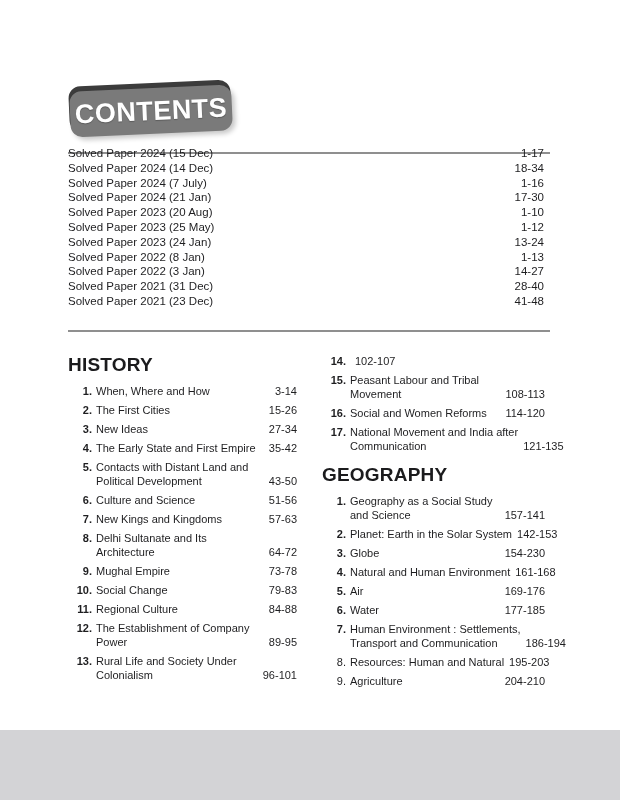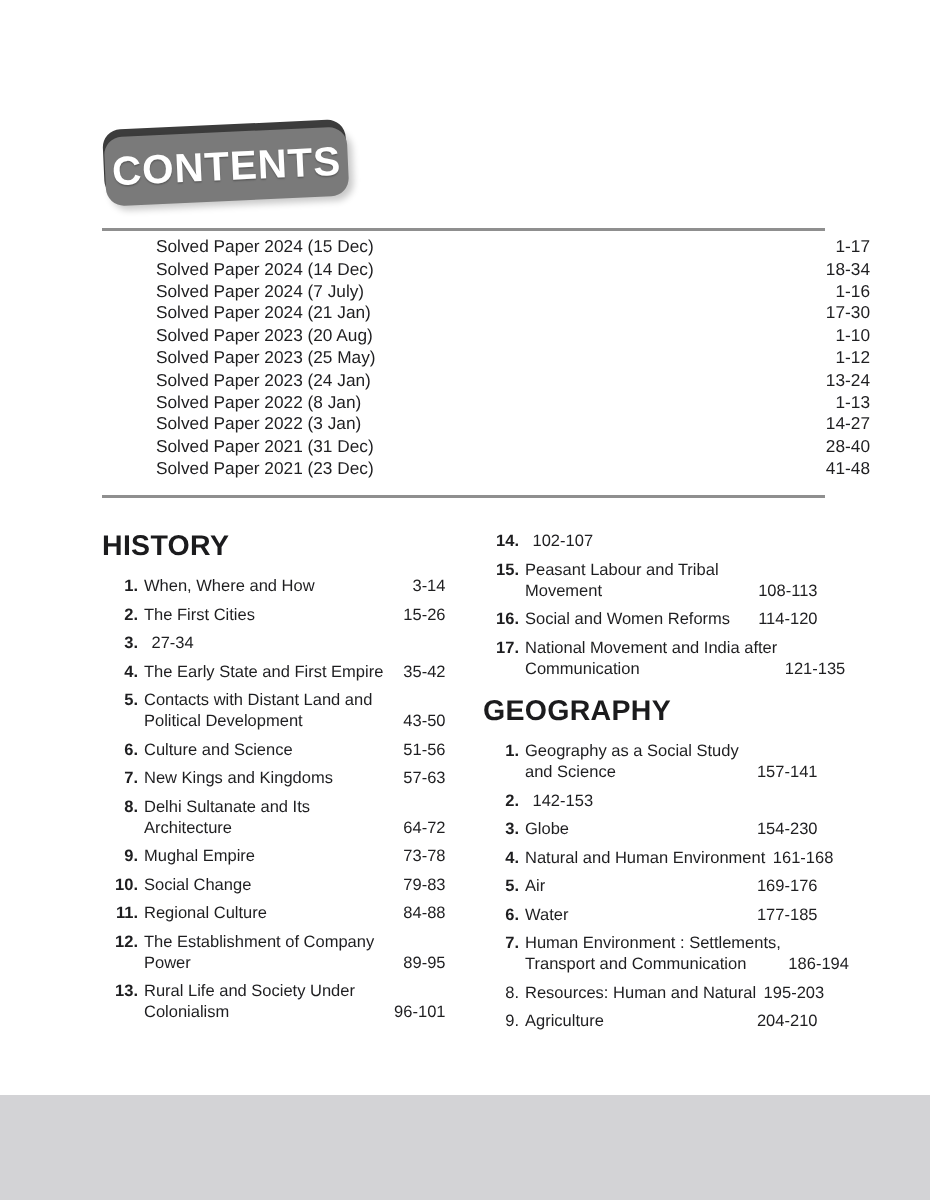--- a/index.html
+++ b/index.html
@@ -21,21 +21,21 @@
   }
   .badge-text{
     color:#ffffff;font-weight:bold;font-size:27px;letter-spacing:0.5px;
     text-shadow:0 1px 1px rgba(0,0,0,0.25);
   }
   
   .rule{position:absolute;left:68px;width:482px;height:2px;background:#8f8f8f;}
   .rule-top{top:152px;}
   .rule-bottom{top:330px;}
   
-  .sp-list{position:absolute;left:68px;top:158px;width:482px;margin-left:36px;}
+  .sp-list{position:absolute;left:68px;top:146px;width:482px;}
   .sp-row{
     display:flex;justify-content:space-between;align-items:baseline;
     font-size:11.5px;line-height:14.8px;padding-right:6px;
   }
   .sp-title{white-space:nowrap;}
   .sp-pages{white-space:nowrap;}
   
   .columns{position:absolute;left:68px;top:354px;width:477px;display:flex;}
   .col{display:flex;flex-direction:column;}
   .col-left{width:229px;margin-right:25px;}
@@ -132,20 +132,23 @@
         </div>
         <div class="item">
           <span class="item-num">2.</span>
           <div class="item-main">
             <span class="item-line">The First Cities</span>
           </div>
           <span class="item-pages">15-26</span>
         </div>
         <div class="item">
           <span class="item-num">3.</span>
+          <div class="item-main">
+            <span class="item-line">New Ideas</span>
+          </div>
           <span class="item-pages">27-34</span>
         </div>
         <div class="item">
           <span class="item-num">4.</span>
           <div class="item-main">
             <span class="item-line">The Early State and First Empire</span>
           </div>
           <span class="item-pages">35-42</span>
         </div>
         <div class="item">
@@ -248,20 +251,23 @@
         <div class="item">
           <span class="item-num">1.</span>
           <div class="item-main">
             <span class="item-line">Geography as a Social Study</span>
             <span class="item-line">and Science</span>
           </div>
           <span class="item-pages">157-141</span>
         </div>
         <div class="item">
           <span class="item-num">2.</span>
+          <div class="item-main">
+            <span class="item-line">Planet: Earth in the Solar System</span>
+          </div>
           <span class="item-pages">142-153</span>
         </div>
         <div class="item">
           <span class="item-num">3.</span>
           <div class="item-main">
             <span class="item-line">Globe</span>
           </div>
           <span class="item-pages">154-230</span>
         </div>
         <div class="item">

